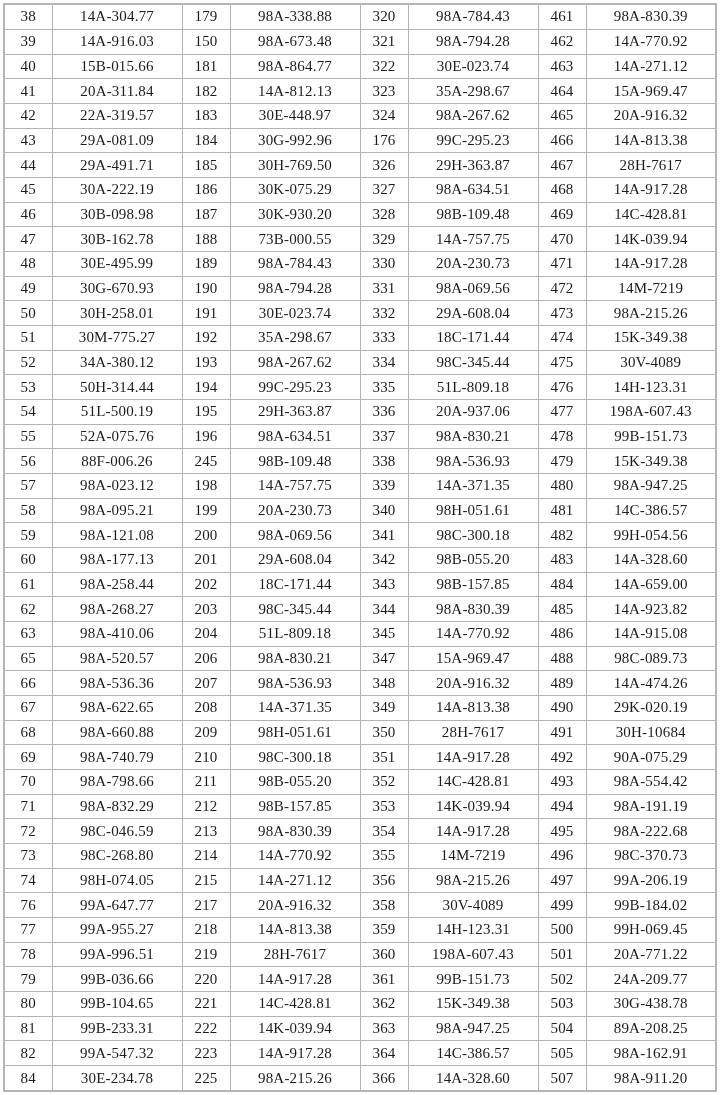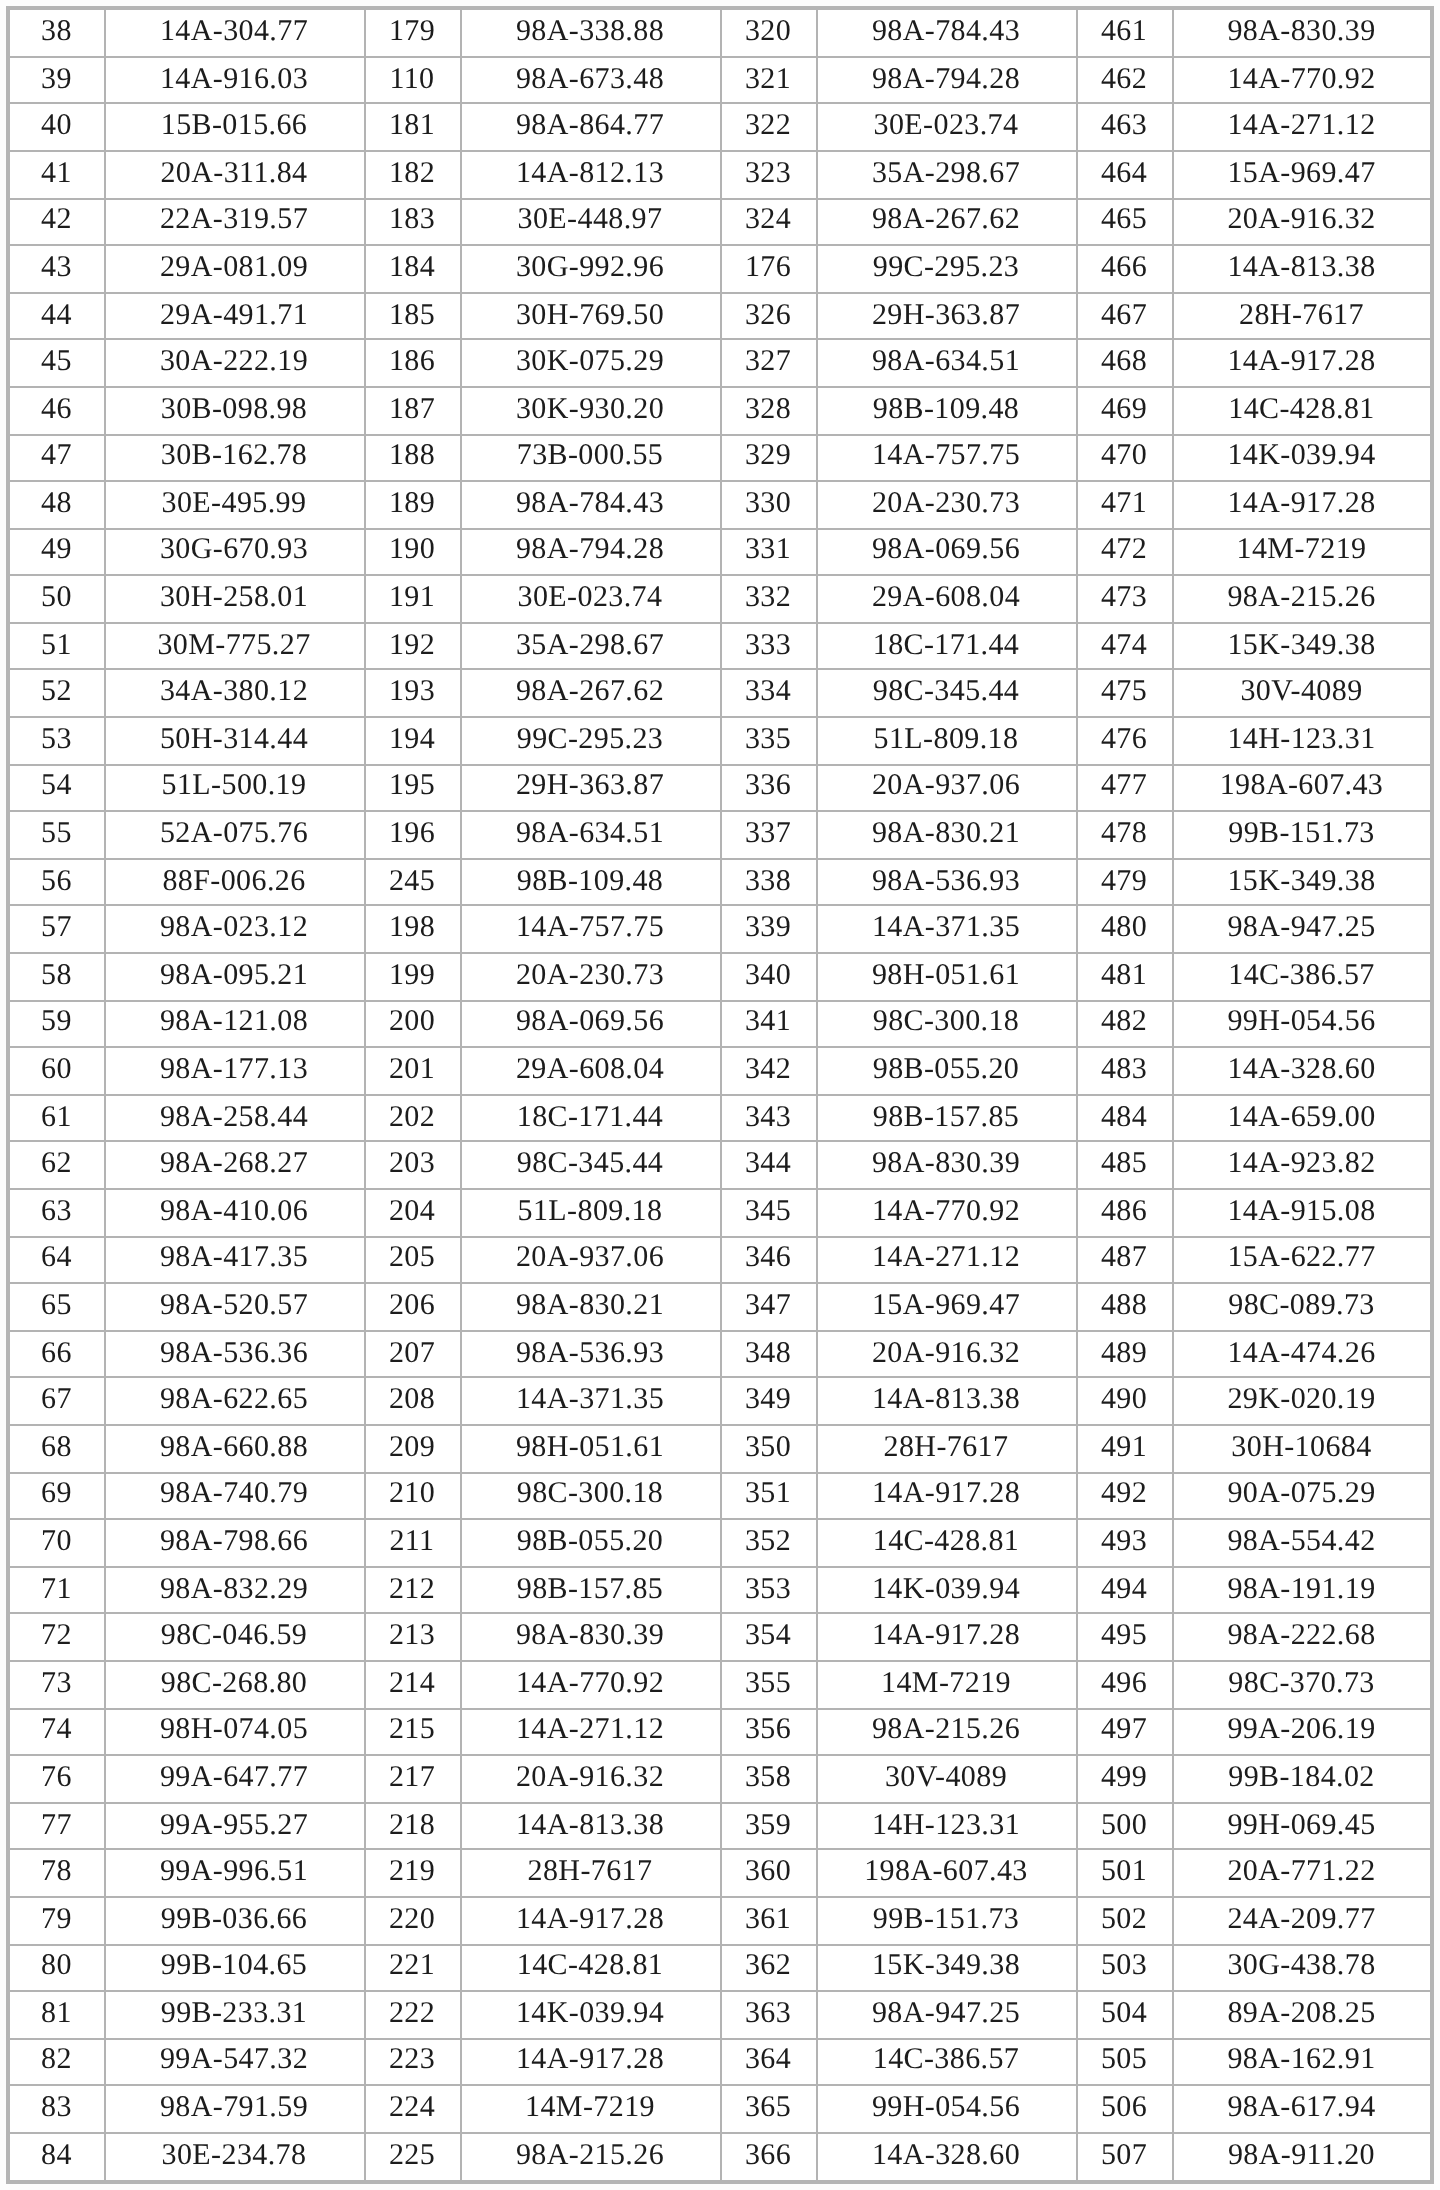--- a/index.html
+++ b/index.html
@@ -62,21 +62,21 @@
           <td>179</td>
           <td>98A-338.88</td>
           <td>320</td>
           <td>98A-784.43</td>
           <td>461</td>
           <td>98A-830.39</td>
         </tr>
         <tr>
           <td>39</td>
           <td>14A-916.03</td>
-          <td>110</td>
+          <td>150</td>
           <td>98A-673.48</td>
           <td>321</td>
           <td>98A-794.28</td>
           <td>462</td>
           <td>14A-770.92</td>
         </tr>
         <tr>
           <td>40</td>
           <td>15B-015.66</td>
           <td>181</td>
@@ -310,30 +310,20 @@
           <td>63</td>
           <td>98A-410.06</td>
           <td>204</td>
           <td>51L-809.18</td>
           <td>345</td>
           <td>14A-770.92</td>
           <td>486</td>
           <td>14A-915.08</td>
         </tr>
         <tr>
-          <td>64</td>
-          <td>98A-417.35</td>
-          <td>205</td>
-          <td>20A-937.06</td>
-          <td>346</td>
-          <td>14A-271.12</td>
-          <td>487</td>
-          <td>15A-622.77</td>
-        </tr>
-        <tr>
           <td>65</td>
           <td>98A-520.57</td>
           <td>206</td>
           <td>98A-830.21</td>
           <td>347</td>
           <td>15A-969.47</td>
           <td>488</td>
           <td>98C-089.73</td>
         </tr>
         <tr>
@@ -490,30 +480,20 @@
           <td>82</td>
           <td>99A-547.32</td>
           <td>223</td>
           <td>14A-917.28</td>
           <td>364</td>
           <td>14C-386.57</td>
           <td>505</td>
           <td>98A-162.91</td>
         </tr>
         <tr>
-          <td>83</td>
-          <td>98A-791.59</td>
-          <td>224</td>
-          <td>14M-7219</td>
-          <td>365</td>
-          <td>99H-054.56</td>
-          <td>506</td>
-          <td>98A-617.94</td>
-        </tr>
-        <tr>
           <td>84</td>
           <td>30E-234.78</td>
           <td>225</td>
           <td>98A-215.26</td>
           <td>366</td>
           <td>14A-328.60</td>
           <td>507</td>
           <td>98A-911.20</td>
         </tr>
       </tbody>

